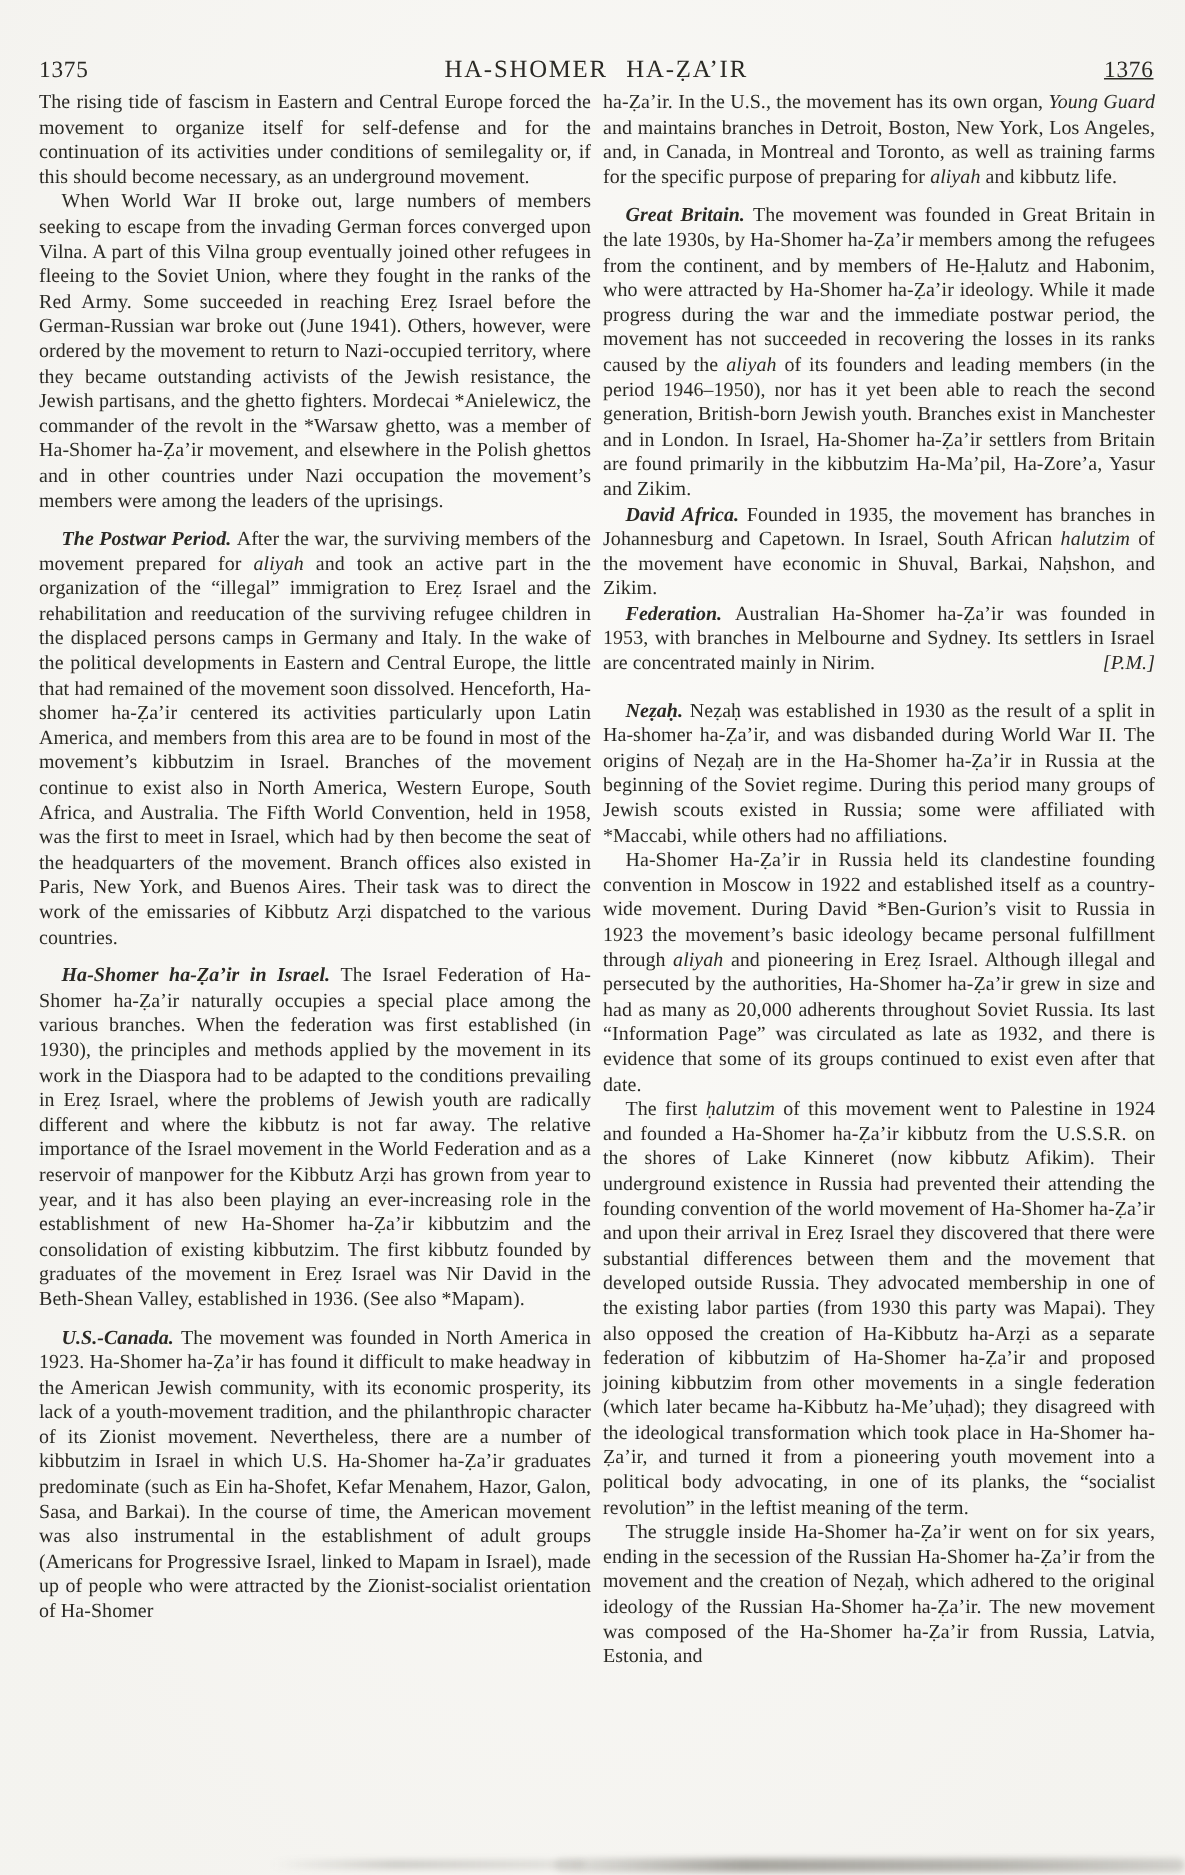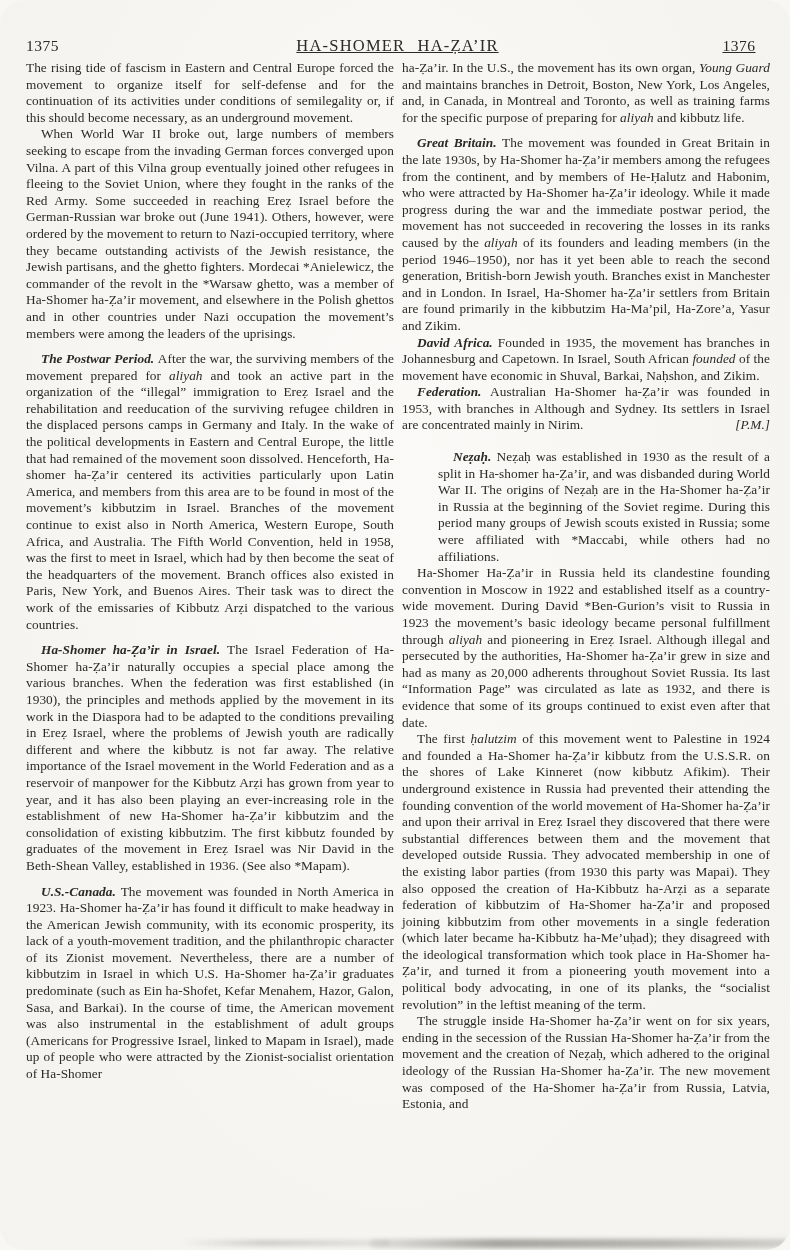--- a/index.html
+++ b/index.html
@@ -14,43 +14,41 @@
     font-family: "Liberation Serif", "DejaVu Serif", serif;
     color: var(--ink);
   }
   .page {
     position: relative;
     width: 790px; height: 1250px;
     overflow: hidden;
     background:
       radial-gradient(ellipse at 50% 40%, rgba(255,255,255,0.35), rgba(0,0,0,0.015) 85%),
       var(--paper);
-    border-radius: 25px;
   }
   .header {
     position: absolute;
     top: 36px; left: 26px; right: 21px;
     display: flex;
     align-items: baseline;
   }
   .pagenum {
     font-size: 15.5px;
     letter-spacing: 0.5px;
     width: 60px;
     flex: 0 0 auto;
   }
-  .pagenum.right { text-align: center; text-decoration: underline; }
+  .pagenum.right { text-align: right; text-decoration: underline; }
   .title {
     flex: 1 1 auto;
     text-align: center;
     font-size: 16.5px;
     letter-spacing: 1.2px;
     word-spacing: 7px;
     font-weight: normal;
-    text-decoration: underline;
   }
   .columns {
     position: absolute;
     top: 60px; left: 26px;
     width: 744px;
     display: flex;
     gap: 8px;
   }
   .col {
     flex: 1 1 0;
@@ -58,21 +56,21 @@
   }
   p.para {
     margin: 0;
     text-align: justify;
     font-size: 13.3px;
     line-height: 16.6px;
     letter-spacing: 0.05px;
   }
   p.para.indent { text-indent: 15px; }
   p.para.sp-sm { margin-top: 9px; }
-  p.para.sp-lg { margin-top: 15px; margin-left: 36px; }
+  p.para.sp-lg { margin-top: 15px; }
   .run-b { font-weight: bold; font-style: italic; }
   .run-i { font-style: italic; }
   .run-sig { float: right; font-style: italic; }
   .scan-smudge {
     position: absolute;
     pointer-events: none;
     filter: blur(2px);
   }
   .smudge-1 {
     left: 370px; right: 0; bottom: 2px; height: 9px;
@@ -103,22 +101,22 @@
     <div class="col col-left">
         <p class="para"><span class="run-n">The rising tide of fascism in Eastern and Central Europe forced the movement to organize itself for self-defense and for the continuation of its activities under conditions of semilegality or, if this should become necessary, as an underground movement.</span></p>
         <p class="para indent"><span class="run-n">When World War II broke out, large numbers of members seeking to escape from the invading German forces converged upon Vilna. A part of this Vilna group eventually joined other refugees in fleeing to the Soviet Union, where they fought in the ranks of the Red Army. Some succeeded in reaching Ereẓ Israel before the German-Russian war broke out (June 1941). Others, however, were ordered by the movement to return to Nazi-occupied territory, where they became outstanding activists of the Jewish resistance, the Jewish partisans, and the ghetto fighters. Mordecai *Anielewicz, the commander of the revolt in the *Warsaw ghetto, was a member of Ha-Shomer ha-Ẓa’ir movement, and elsewhere in the Polish ghettos and in other countries under Nazi occupation the movement’s members were among the leaders of the uprisings.</span></p>
         <p class="para indent sp-sm"><span class="run-b">The Postwar Period. </span><span class="run-n">After the war, the surviving members of the movement prepared for </span><span class="run-i">aliyah</span><span class="run-n"> and took an active part in the organization of the “illegal” immigration to Ereẓ Israel and the rehabilitation and reeducation of the surviving refugee children in the displaced persons camps in Germany and Italy. In the wake of the political developments in Eastern and Central Europe, the little that had remained of the movement soon dissolved. Henceforth, Ha-shomer ha-Ẓa’ir centered its activities particularly upon Latin America, and members from this area are to be found in most of the movement’s kibbutzim in Israel. Branches of the movement continue to exist also in North America, Western Europe, South Africa, and Australia. The Fifth World Convention, held in 1958, was the first to meet in Israel, which had by then become the seat of the headquarters of the movement. Branch offices also existed in Paris, New York, and Buenos Aires. Their task was to direct the work of the emissaries of Kibbutz Arẓi dispatched to the various countries.</span></p>
         <p class="para indent sp-sm"><span class="run-b">Ha-Shomer ha-Ẓa’ir in Israel. </span><span class="run-n">The Israel Federation of Ha-Shomer ha-Ẓa’ir naturally occupies a special place among the various branches. When the federation was first established (in 1930), the principles and methods applied by the movement in its work in the Diaspora had to be adapted to the conditions prevailing in Ereẓ Israel, where the problems of Jewish youth are radically different and where the kibbutz is not far away. The relative importance of the Israel movement in the World Federation and as a reservoir of manpower for the Kibbutz Arẓi has grown from year to year, and it has also been playing an ever-increasing role in the establishment of new Ha-Shomer ha-Ẓa’ir kibbutzim and the consolidation of existing kibbutzim. The first kibbutz founded by graduates of the movement in Ereẓ Israel was Nir David in the Beth-Shean Valley, established in 1936. (See also *Mapam).</span></p>
         <p class="para indent sp-sm"><span class="run-b">U.S.-Canada. </span><span class="run-n">The movement was founded in North America in 1923. Ha-Shomer ha-Ẓa’ir has found it difficult to make headway in the American Jewish community, with its economic prosperity, its lack of a youth-movement tradition, and the philanthropic character of its Zionist movement. Nevertheless, there are a number of kibbutzim in Israel in which U.S. Ha-Shomer ha-Ẓa’ir graduates predominate (such as Ein ha-Shofet, Kefar Menahem, Hazor, Galon, Sasa, and Barkai). In the course of time, the American movement was also instrumental in the establishment of adult groups (Americans for Progressive Israel, linked to Mapam in Israel), made up of people who were attracted by the Zionist-socialist orientation of Ha-Shomer</span></p>
       </div>
     <div class="col col-right">
         <p class="para"><span class="run-n">ha-Ẓa’ir. In the U.S., the movement has its own organ, </span><span class="run-i">Young Guard</span><span class="run-n"> and maintains branches in Detroit, Boston, New York, Los Angeles, and, in Canada, in Montreal and Toronto, as well as training farms for the specific purpose of preparing for </span><span class="run-i">aliyah</span><span class="run-n"> and kibbutz life.</span></p>
         <p class="para indent sp-sm"><span class="run-b">Great Britain. </span><span class="run-n">The movement was founded in Great Britain in the late 1930s, by Ha-Shomer ha-Ẓa’ir members among the refugees from the continent, and by members of He-Ḥalutz and Habonim, who were attracted by Ha-Shomer ha-Ẓa’ir ideology. While it made progress during the war and the immediate postwar period, the movement has not succeeded in recovering the losses in its ranks caused by the </span><span class="run-i">aliyah</span><span class="run-n"> of its founders and leading members (in the period 1946–1950), nor has it yet been able to reach the second generation, British-born Jewish youth. Branches exist in Manchester and in London. In Israel, Ha-Shomer ha-Ẓa’ir settlers from Britain are found primarily in the kibbutzim Ha-Ma’pil, Ha-Zore’a, Yasur and Zikim.</span></p>
-        <p class="para indent"><span class="run-b">David Africa. </span><span class="run-n">Founded in 1935, the movement has branches in Johannesburg and Capetown. In Israel, South African </span><span class="run-i">founded</span><span class="run-n"> of the movement have economic in Shuval, Barkai, Naḥshon, and Zikim.</span></p>
-        <p class="para indent"><span class="run-b">Federation. </span><span class="run-n">Australian Ha-Shomer ha-Ẓa’ir was founded in 1953, with branches in Although and Sydney. Its settlers in Israel are concentrated mainly in Nirim.</span><span class="run-sig">[P.M.]</span></p>
+        <p class="para indent"><span class="run-b">David Africa. </span><span class="run-n">Founded in 1935, the movement has branches in Johannesburg and Capetown. In Israel, South African </span><span class="run-i">halutzim</span><span class="run-n"> of the movement have economic in Shuval, Barkai, Naḥshon, and Zikim.</span></p>
+        <p class="para indent"><span class="run-b">Federation. </span><span class="run-n">Australian Ha-Shomer ha-Ẓa’ir was founded in 1953, with branches in Melbourne and Sydney. Its settlers in Israel are concentrated mainly in Nirim.</span><span class="run-sig">[P.M.]</span></p>
         <p class="para indent sp-lg"><span class="run-b">Neẓaḥ. </span><span class="run-n">Neẓaḥ was established in 1930 as the result of a split in Ha-shomer ha-Ẓa’ir, and was disbanded during World War II. The origins of Neẓaḥ are in the Ha-Shomer ha-Ẓa’ir in Russia at the beginning of the Soviet regime. During this period many groups of Jewish scouts existed in Russia; some were affiliated with *Maccabi, while others had no affiliations.</span></p>
         <p class="para indent"><span class="run-n">Ha-Shomer Ha-Ẓa’ir in Russia held its clandestine founding convention in Moscow in 1922 and established itself as a country-wide movement. During David *Ben-Gurion’s visit to Russia in 1923 the movement’s basic ideology became personal fulfillment through </span><span class="run-i">aliyah</span><span class="run-n"> and pioneering in Ereẓ Israel. Although illegal and persecuted by the authorities, Ha-Shomer ha-Ẓa’ir grew in size and had as many as 20,000 adherents throughout Soviet Russia. Its last “Information Page” was circulated as late as 1932, and there is evidence that some of its groups continued to exist even after that date.</span></p>
         <p class="para indent"><span class="run-n">The first </span><span class="run-i">ḥalutzim</span><span class="run-n"> of this movement went to Palestine in 1924 and founded a Ha-Shomer ha-Ẓa’ir kibbutz from the U.S.S.R. on the shores of Lake Kinneret (now kibbutz Afikim). Their underground existence in Russia had prevented their attending the founding convention of the world movement of Ha-Shomer ha-Ẓa’ir and upon their arrival in Ereẓ Israel they discovered that there were substantial differences between them and the movement that developed outside Russia. They advocated membership in one of the existing labor parties (from 1930 this party was Mapai). They also opposed the creation of Ha-Kibbutz ha-Arẓi as a separate federation of kibbutzim of Ha-Shomer ha-Ẓa’ir and proposed joining kibbutzim from other movements in a single federation (which later became ha-Kibbutz ha-Me’uḥad); they disagreed with the ideological transformation which took place in Ha-Shomer ha-Ẓa’ir, and turned it from a pioneering youth movement into a political body advocating, in one of its planks, the “socialist revolution” in the leftist meaning of the term.</span></p>
         <p class="para indent"><span class="run-n">The struggle inside Ha-Shomer ha-Ẓa’ir went on for six years, ending in the secession of the Russian Ha-Shomer ha-Ẓa’ir from the movement and the creation of Neẓaḥ, which adhered to the original ideology of the Russian Ha-Shomer ha-Ẓa’ir. The new movement was composed of the Ha-Shomer ha-Ẓa’ir from Russia, Latvia, Estonia, and</span></p>
       </div>
   </div>
 
   <div class="scan-smudge smudge-1"></div>
   <div class="scan-smudge smudge-2"></div>
 

